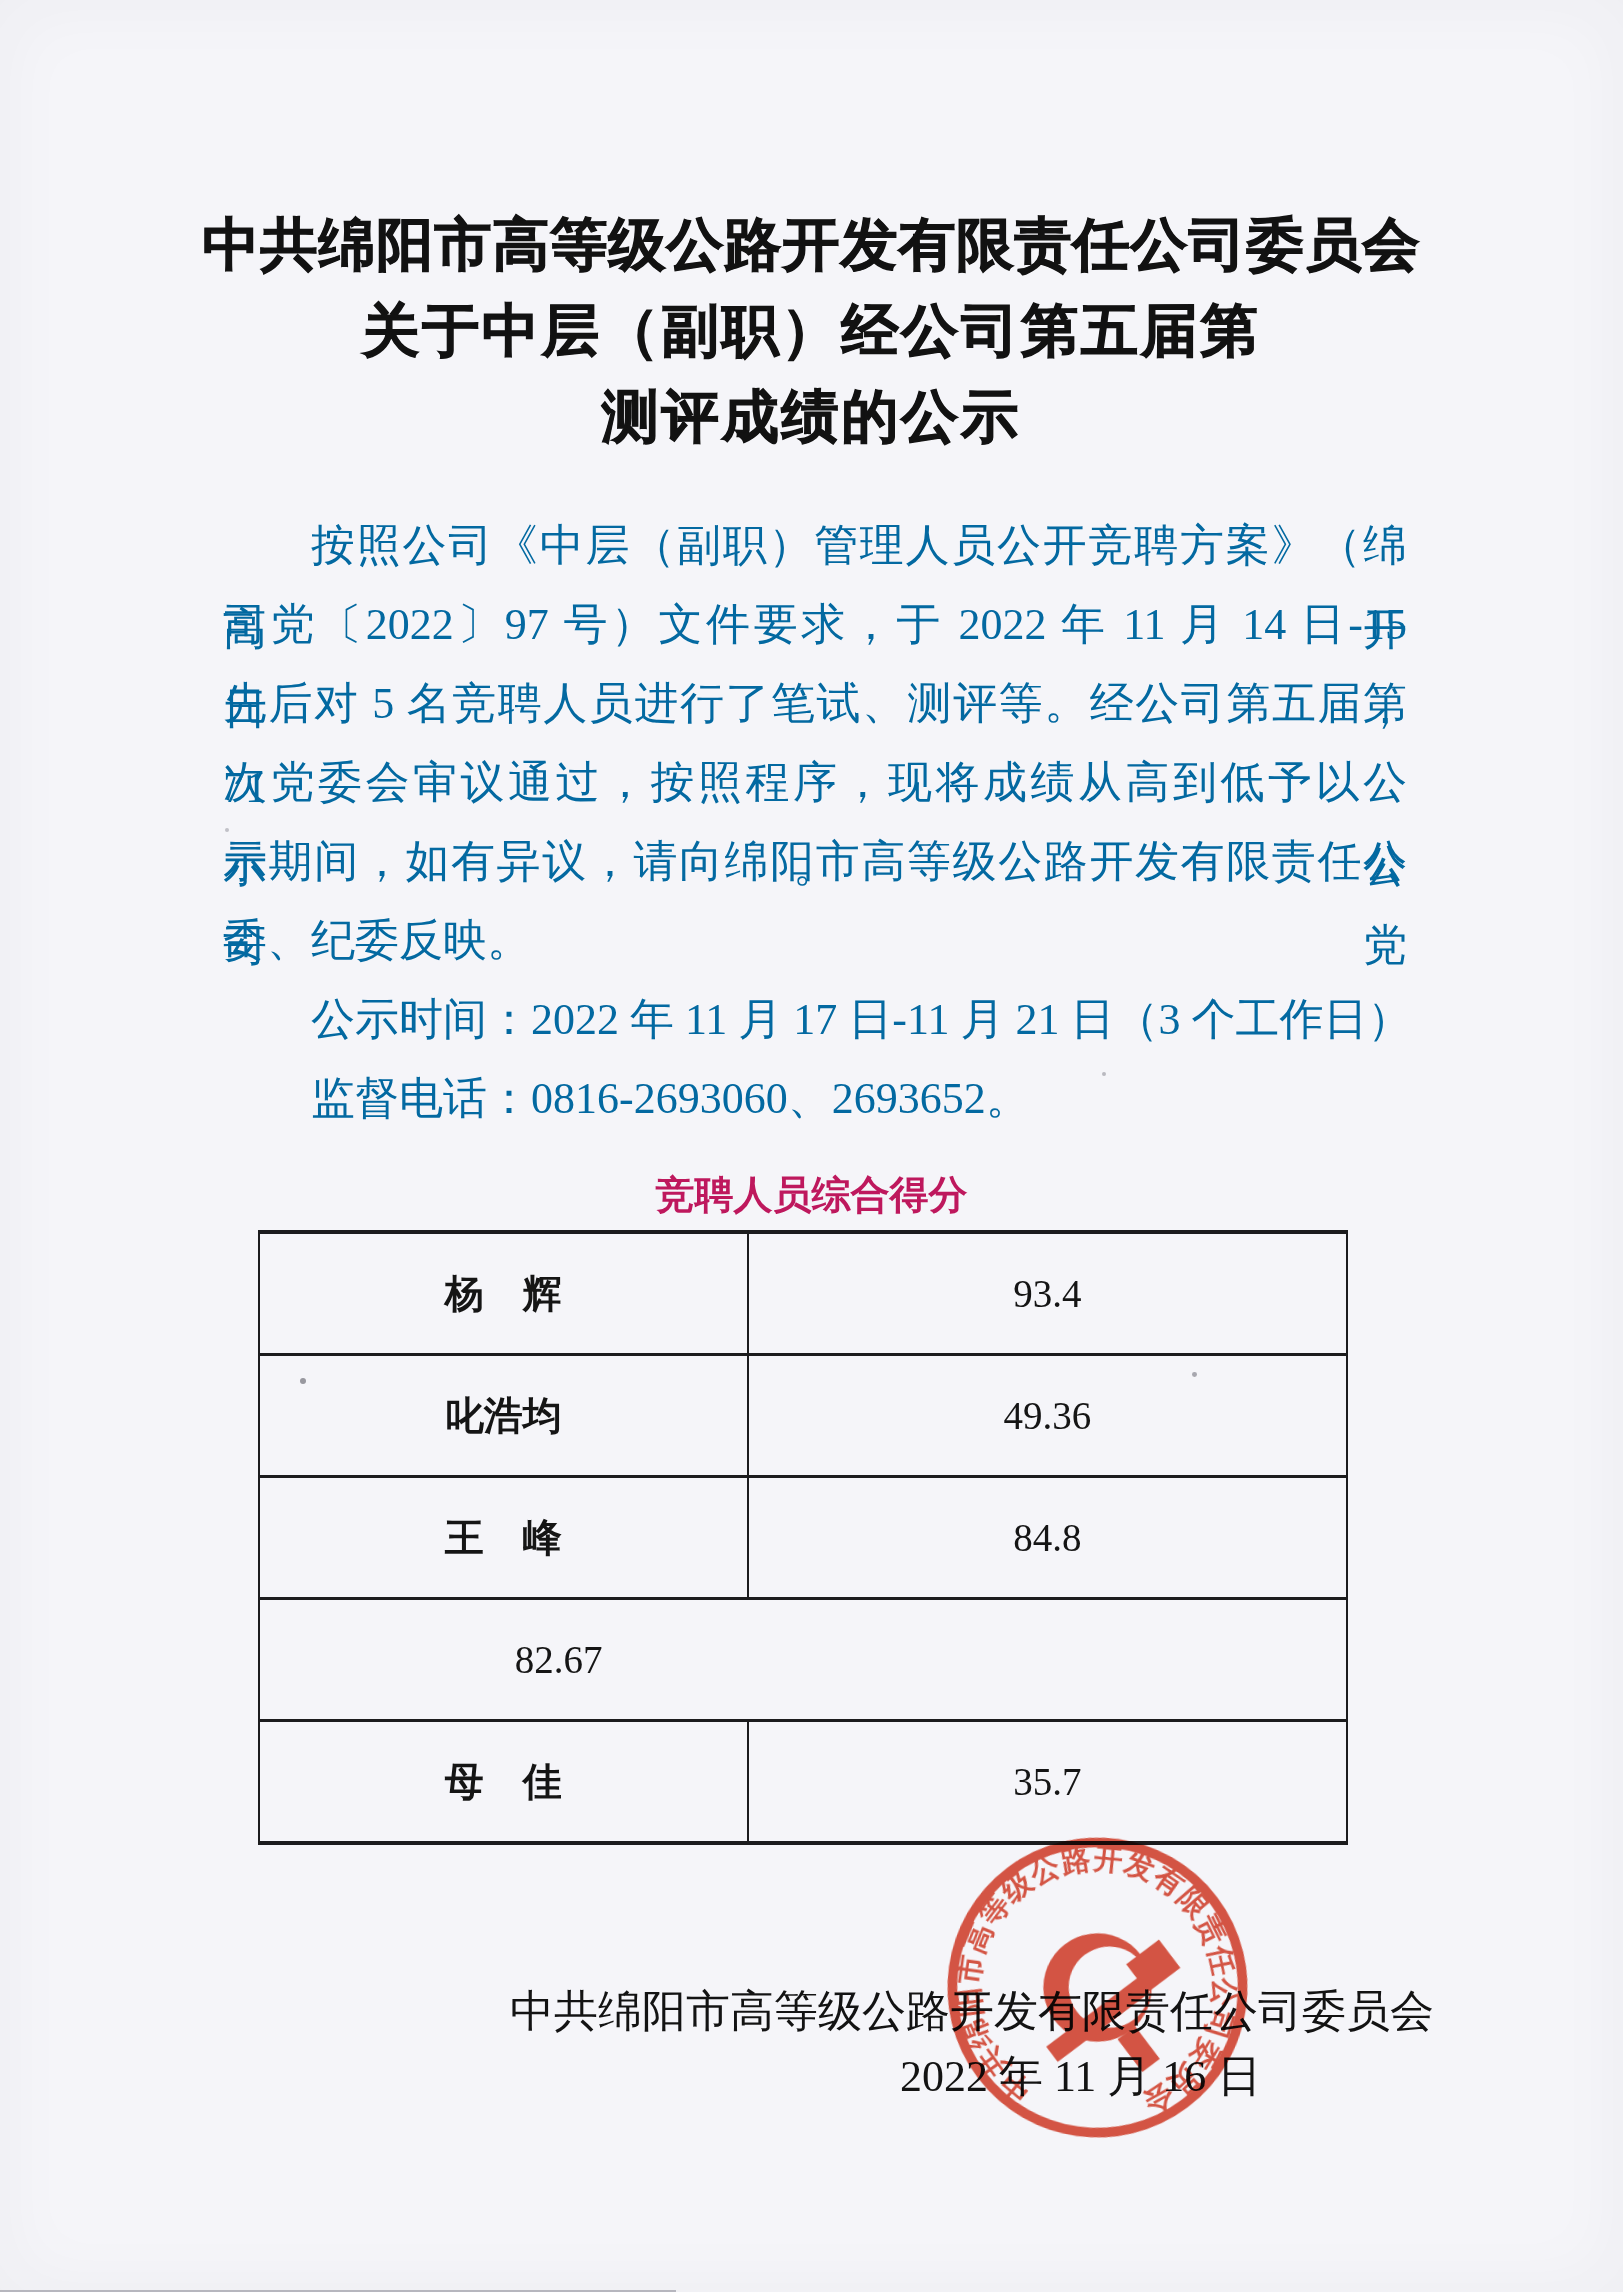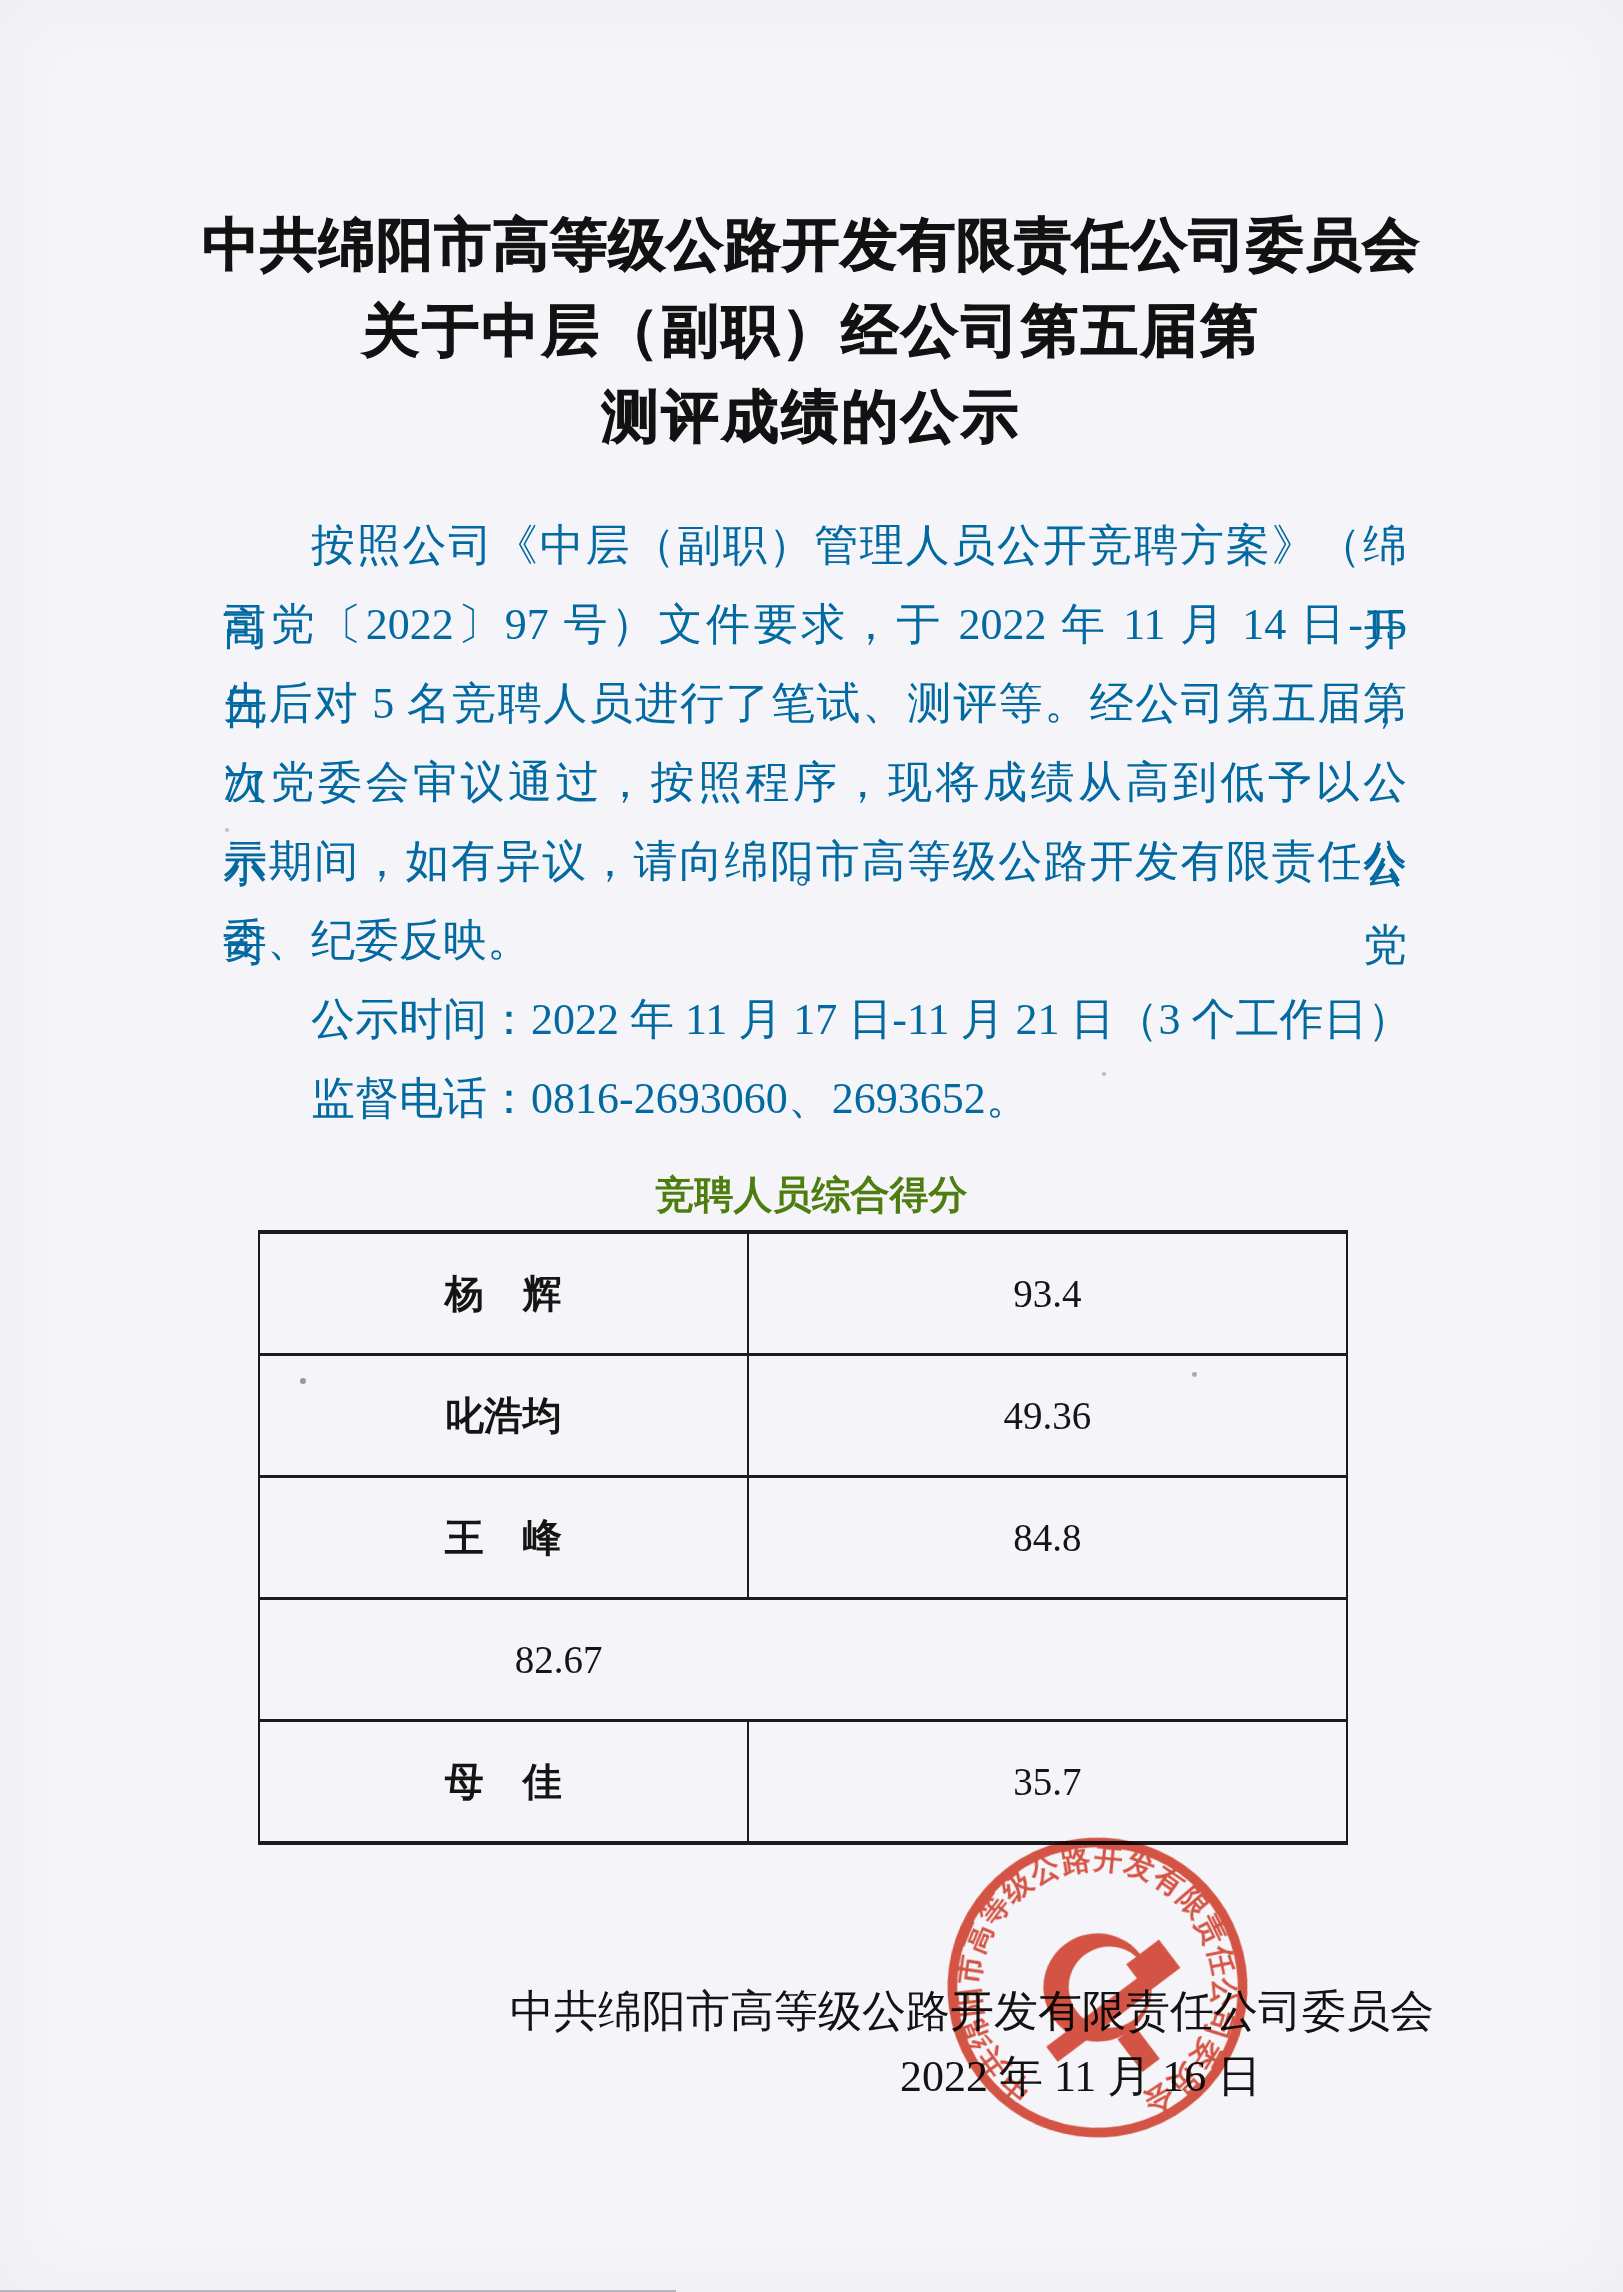--- a/index.html
+++ b/index.html
@@ -38,21 +38,21 @@
   .body-line.fill { text-align: justify; text-align-last: justify; white-space: normal; }
   .body-line.indent { padding-left: 88px; }
   .body-line.indent.fill { padding-left: 0; text-indent: 88px; }
   
   .table-title {
     position: absolute; left: 0; right: 0; top: 1168px;
     text-align: center;
     font-family: "Liberation Sans", sans-serif;
     font-weight: 700;
     font-size: 39px;
-    color: #4d7c0f;
+    color: #be185d;
   }
   .score-table {
     position: absolute; left: 258px; top: 1230px;
     width: 1090px; height: 615px;
     border-top: 4.9px solid #1c1c1e;
     border-bottom: 4.9px solid #1c1c1e;
     border-left: 2.9px solid #1c1c1e;
     border-right: 2.9px solid #1c1c1e;
     box-sizing: border-box;
     display: flex; flex-direction: column;

